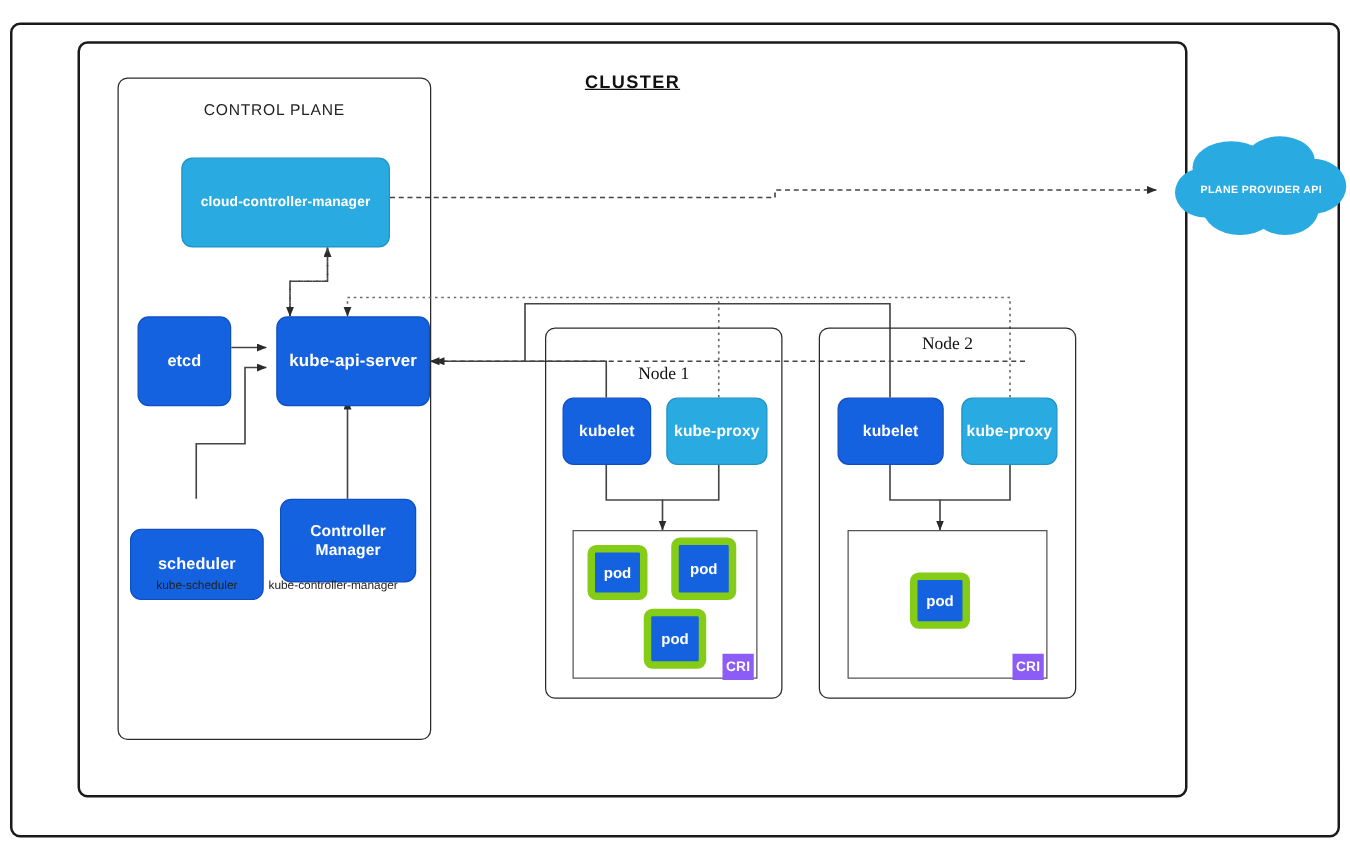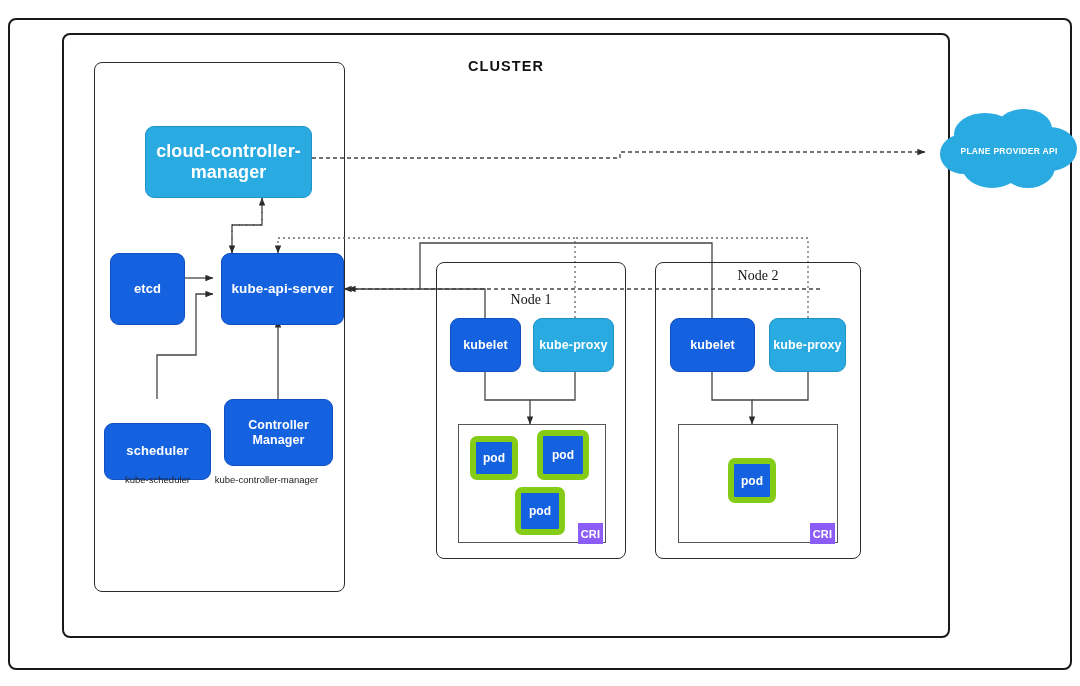--- a/index.html
+++ b/index.html
@@ -44,20 +44,21 @@
     white-space: nowrap;
   }
   .cluster-title {
     position: absolute;
     font-size: 14.5px;
     font-weight: bold;
     letter-spacing: 1.1px;
     color: #111111;
     text-align: center;
     white-space: nowrap;
+    text-decoration: underline;
   }
   .cp-title {
     position: absolute;
     font-size: 12.5px;
     letter-spacing: 0.6px;
     color: #222222;
     text-align: center;
     white-space: nowrap;
   }
   .k8s-box {
@@ -105,21 +106,20 @@
     align-items: center;
     justify-content: center;
     letter-spacing: 0.2px;
   }
   .caption {
     position: absolute;
     font-size: 9.5px;
     color: #222222;
     text-align: center;
     white-space: nowrap;
-    margin-top: 11px;
   }
   .cloud-label {
     position: absolute;
     font-size: 8.5px;
     font-weight: bold;
     color: #ffffff;
     letter-spacing: 0.3px;
     text-align: center;
     white-space: nowrap;
     z-index: 6;
@@ -145,20 +145,21 @@
 <body>
 
 <div id="stage">
 
   <div class="frame" style="left:8px; top:18px; width:1064px; height:652px;"></div>
 
   <div class="frame" style="left:62px; top:33px; width:888px; height:605px;"></div>
   <div class="cluster-title" style="left:62px; top:58px; width:888px;">CLUSTER</div>
 
   <div class="frame-thin" style="left:94px; top:62px; width:251px; height:530px;"></div>
+  <div class="cp-title" style="left:94px; top:81px; width:251px;">CONTROL PLANE</div>
 
   <svg class="wires" viewBox="0 0 1080 686">
     <defs>
       <marker id="ah" markerWidth="9" markerHeight="9" refX="7.6" refY="3.2" orient="auto" markerUnits="userSpaceOnUse">
         <path d="M0,0 L8,3.2 L0,6.4 z" fill="#2b2b2b"></path>
       </marker>
       <marker id="ah-s" markerWidth="8" markerHeight="8" refX="6.8" refY="2.9" orient="auto" markerUnits="userSpaceOnUse">
         <path d="M0,0 L7.2,2.9 L0,5.8 z" fill="#2b2b2b"></path>
       </marker>
     </defs>
@@ -185,21 +186,21 @@
       <path d="M820,289 L348,289" stroke-dasharray="4 3" marker-end="url(#ah)"></path>
 
       <path d="M485,372 L485,400 L530,400 L530,424" marker-end="url(#ah)"></path>
       <path d="M575,372 L575,400 L530,400"></path>
 
       <path d="M712,372 L712,400 L752,400 L752,424" marker-end="url(#ah)"></path>
       <path d="M808,372 L808,400 L752,400"></path>
     </g>
   </svg>
 
-  <div class="k8s-box light" style="left:145px; top:126px; width:167px; height:72px; font-size:18px;">
+  <div class="k8s-box light" style="left:145px; top:126px; width:167px; height:72px; font-size:11px;">
     <span>cloud-controller-manager</span>
   </div>
 
   <div class="k8s-box dark" style="left:221px; top:253px; width:123px; height:72px; font-size:13.5px;">
     <span>kube-api-server</span>
   </div>
 
   <div class="k8s-box dark" style="left:110px; top:253px; width:75px; height:72px; font-size:13px;">
     <span>etcd</span>
   </div>

